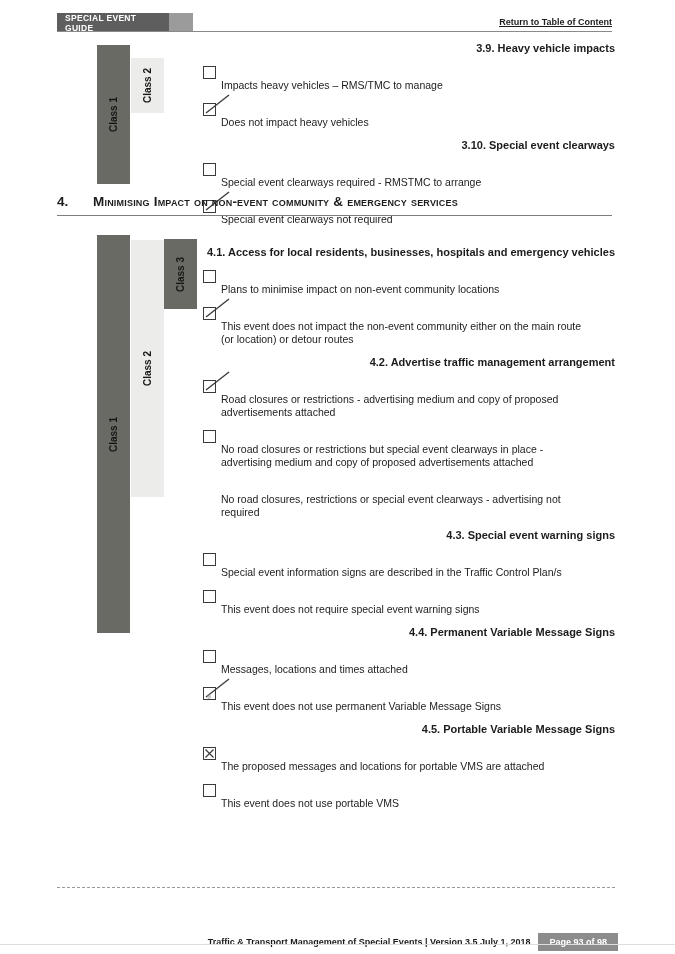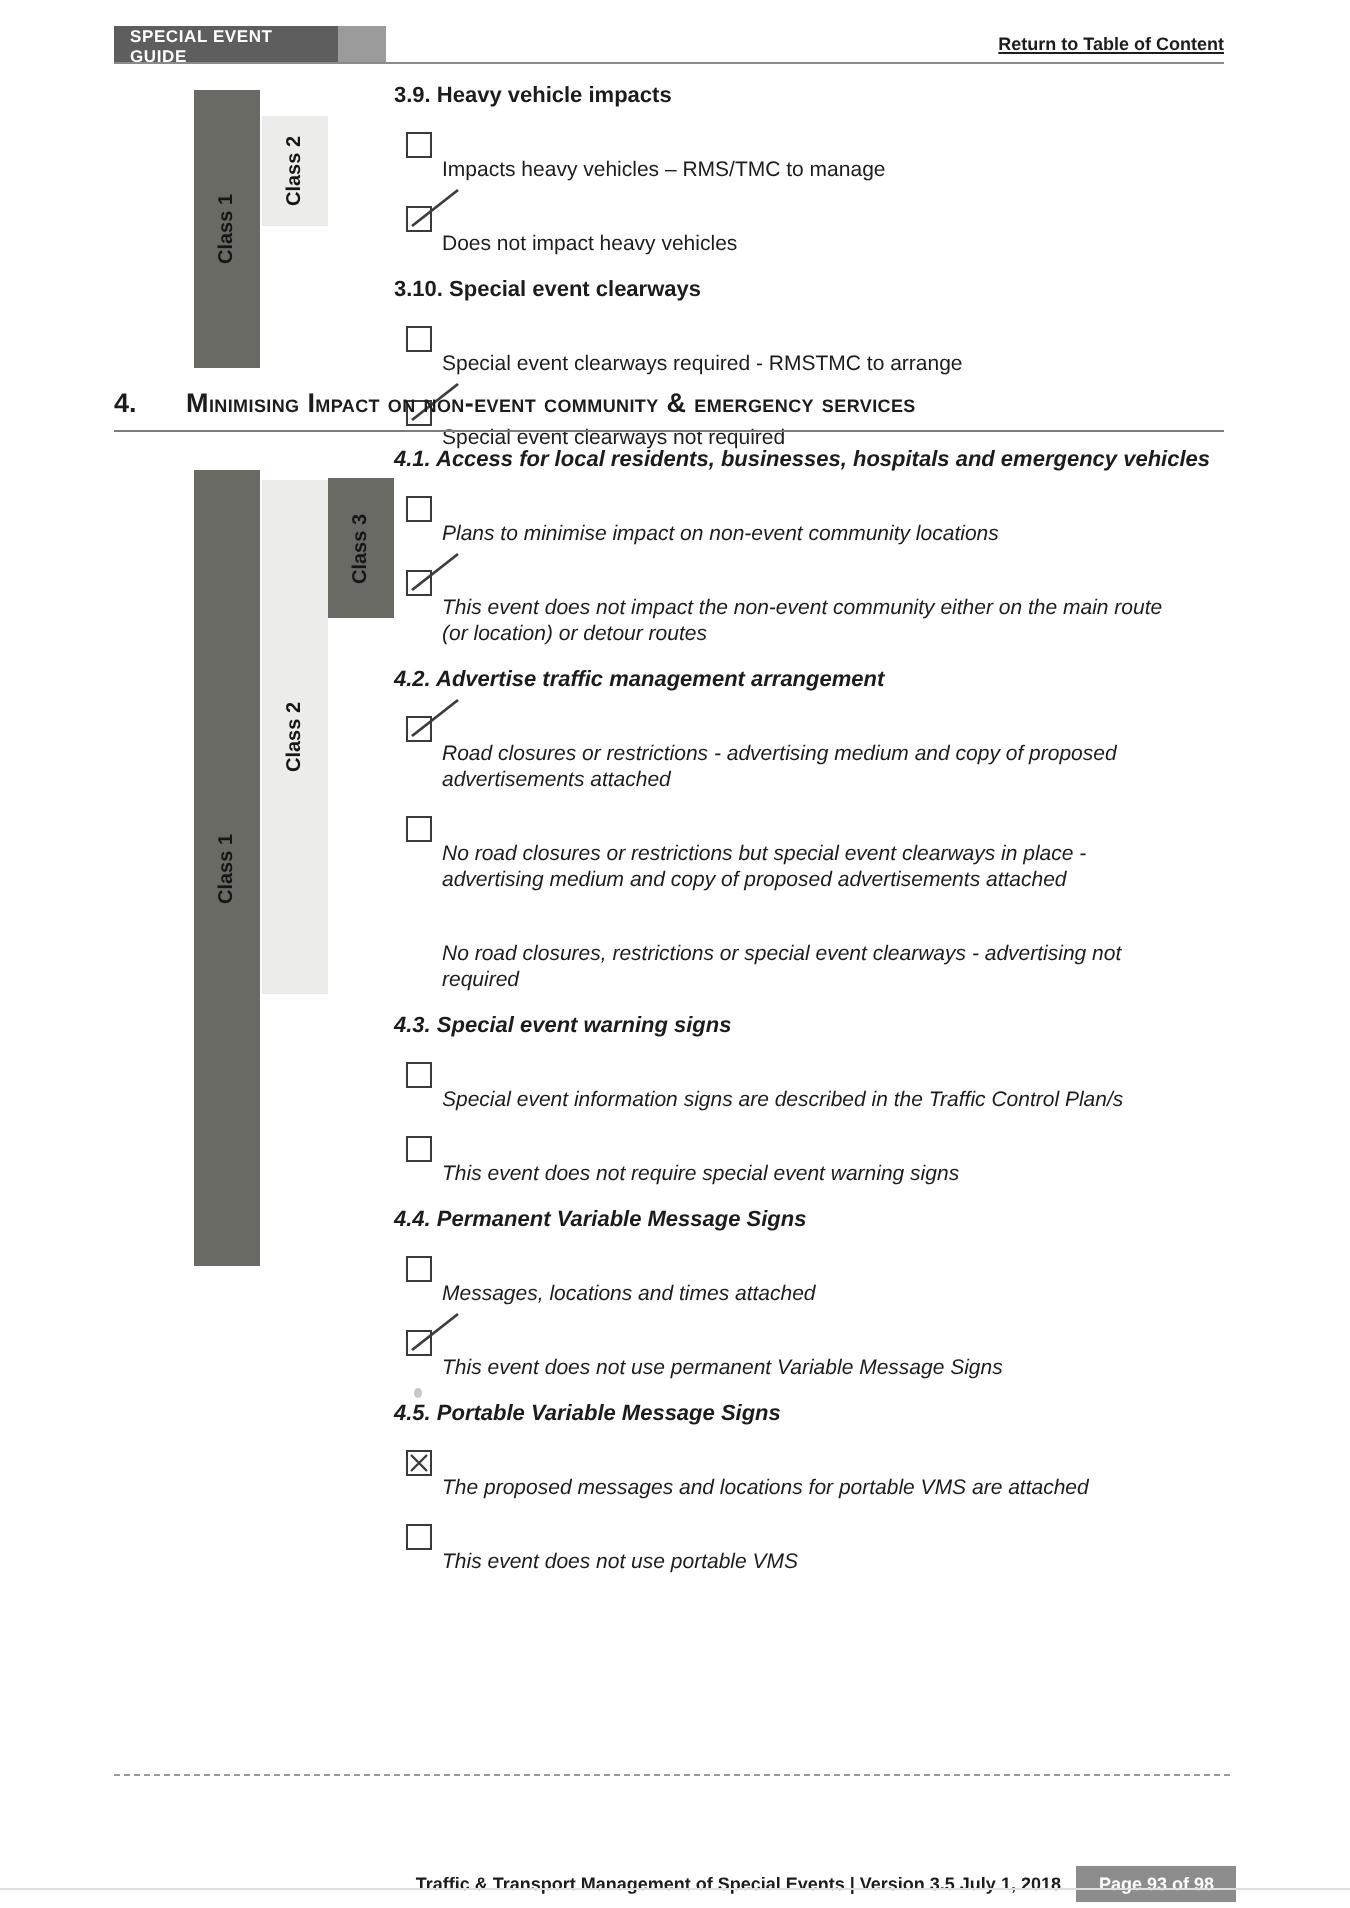--- a/index.html
+++ b/index.html
@@ -17,23 +17,23 @@
 
   
   .vbar{position:absolute;display:flex;align-items:center;justify-content:center;}
   .vbar.dark{background:#6a6a64;}
   .vbar.light{background:#ececea;}
   .vbar span{transform:rotate(-90deg);white-space:nowrap;font-size:10px;font-weight:bold;color:#161616;}
 
   
   .content{position:absolute;left:197px;width:418px;}
   .content3{top:42px;}
-  .content4{top:224px;font-style:italic;}
+  .content4{top:246px;}
   .row{margin-bottom:10px;}
-  .row.heading{font-size:11px;font-weight:bold;line-height:13px;}
+  .row.heading{font-size:11px;font-weight:bold;line-height:13px;text-align:right;}
   .row.item{display:flex;align-items:flex-start;padding-left:6px;flex-direction:column;}
   .itext{font-size:10.5px;line-height:13px;margin-left:18px;max-width:372px;}
   .ck{position:relative;flex:none;width:11px;height:11px;border:1px solid #3a3a3a;
       margin-top:1px;background:#fff;cursor:pointer;}
   .ck.nobox{visibility:hidden;}
   .ck svg{display:block;}
   .slash{position:absolute;left:-2px;bottom:-2px;width:28px;height:24px;overflow:visible;pointer-events:none;}
   .slash path{stroke:#3c3c3c;stroke-width:1.4;fill:none;}
   .xmark{position:absolute;left:0;top:0;width:11px;height:11px;}
   .xmark path{stroke:#3c3c3c;stroke-width:1.2;fill:none;}

